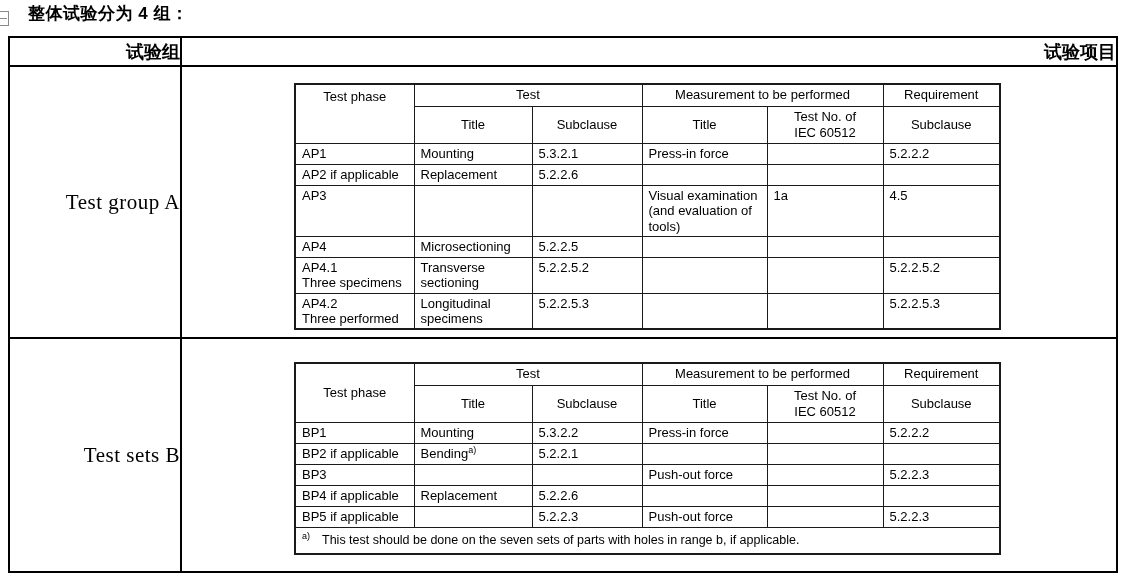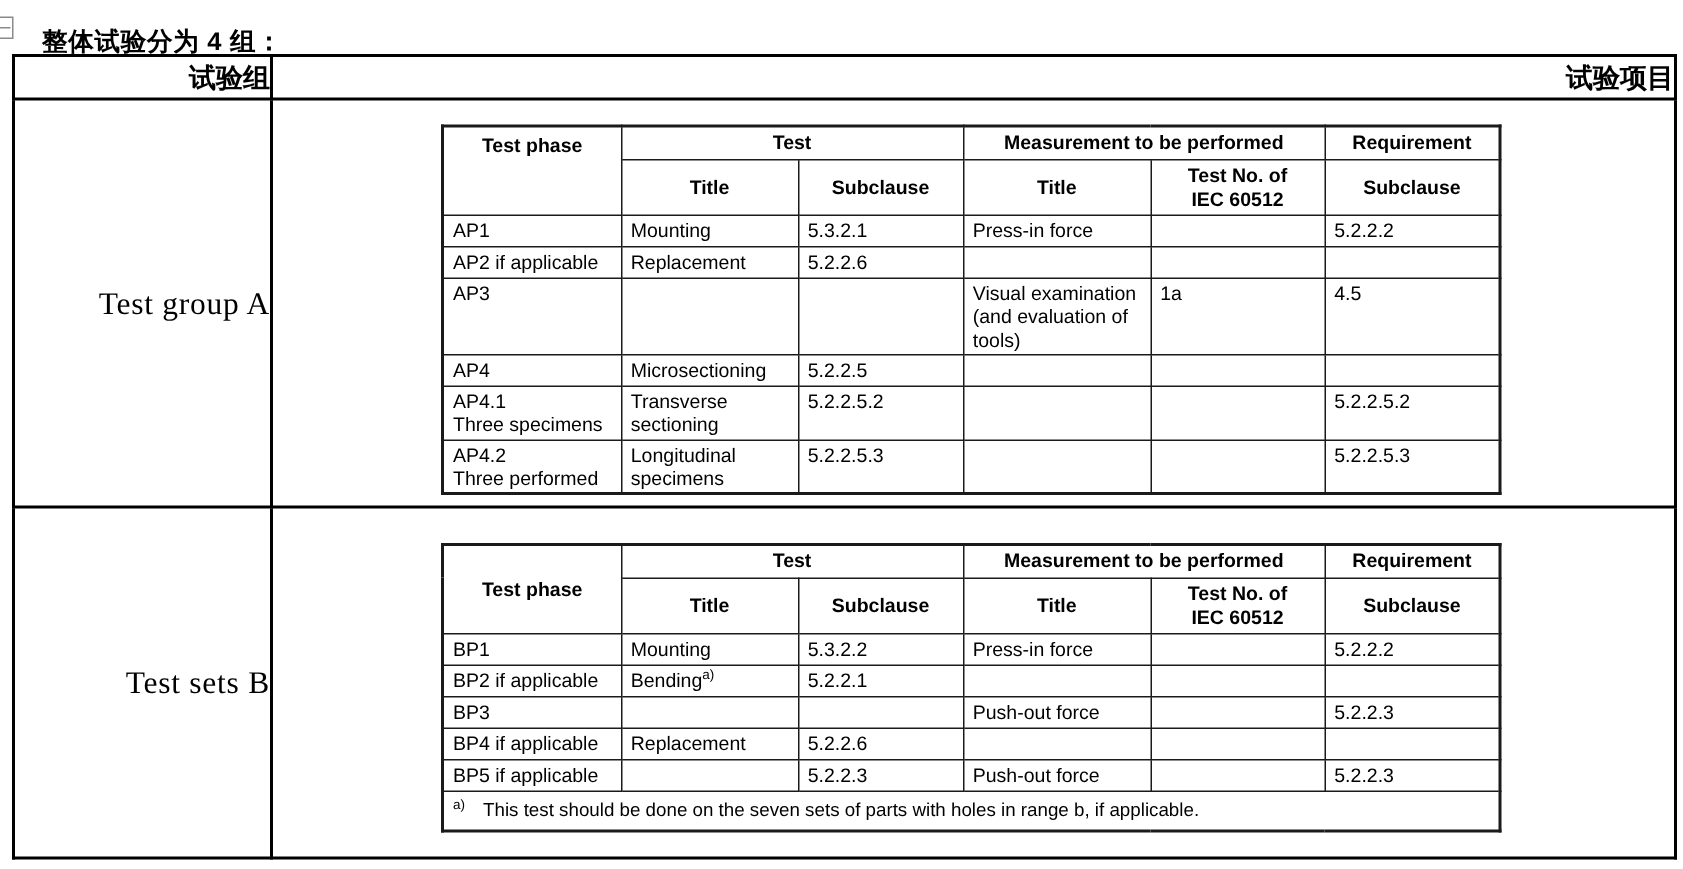--- a/index.html
+++ b/index.html
@@ -18,21 +18,21 @@
     width: 12px; height: 15px;
     border: 1px solid #8a8a8a;
     background: #fff;
   }
   .outline-marker::after {
     content: ""; position: absolute; left: 2px; top: 6px;
     width: 7px; height: 1px; background: #8a8a8a;
   }
 
   .heading {
-    position: absolute; left: 28px; top: 16px;
+    position: absolute; left: 28px; top: 2px;
     font-size: 17px; font-weight: bold;
     letter-spacing: 0.5px;
     white-space: nowrap;
   }
 
   
   table.outer {
     position: absolute; left: 8px; top: 36px;
     width: 1110px; height: 537px;
     border-collapse: collapse; table-layout: fixed;
@@ -64,21 +64,21 @@
   }
   table.inner.table-a { margin-top: 16px; }
   table.inner.table-b { margin-top: 23px; }
   table.inner th, table.inner td {
     border: 1px solid #1a1a1a;
     padding: 2px 6px;
     white-space: pre-line;
     overflow: hidden;
   }
   table.inner thead th {
-    font-weight: bold; text-align: center; vertical-align: middle;
+    font-weight: normal; text-align: center; vertical-align: middle;
     line-height: 1.25;
   }
   table.inner thead tr.h1 th { height: 22px; }
   table.inner thead tr.h2 th { height: 34px; }
   table.inner th.phase-top { vertical-align: top; padding-top: 4px; }
   table.inner th.phase-middle { vertical-align: middle; }
   table.inner tbody td {
     height: 21px;
     text-align: left; vertical-align: top;
     line-height: 1.18;

